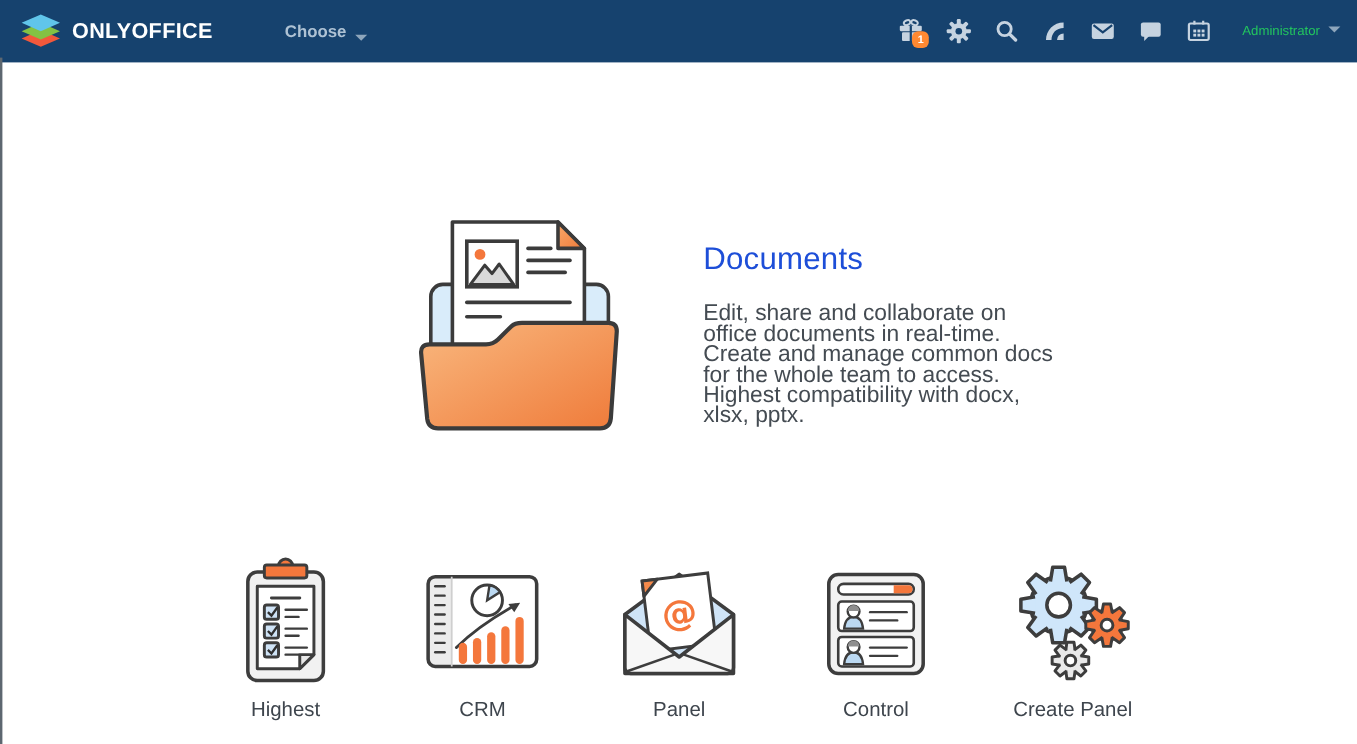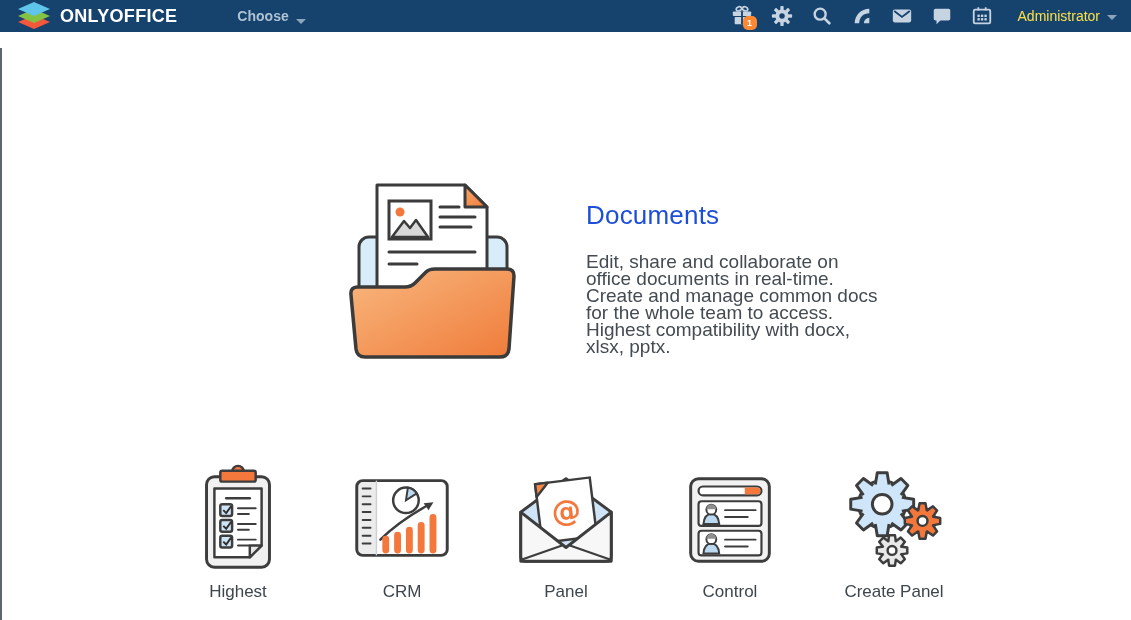--- a/index.html
+++ b/index.html
@@ -3,21 +3,21 @@
 <meta charset="utf-8">
 <style>
   * { box-sizing: border-box; }
   html,body { margin:0; padding:0; }
   body {
     width:1131px; height:620px; overflow:hidden; position:relative;
     background:#ffffff; font-family:"Liberation Sans", sans-serif;
   }
   
   .topbar {
-    position:absolute; top:0; left:0; width:1131px; height:32px;
+    position:absolute; top:0; left:0; width:1131px; height:52px;
     background:#16426e; display:flex; align-items:center;
   }
   .brand { display:flex; align-items:center; padding-left:16px; cursor:pointer; }
   .brand-logo { width:36px; height:30px; margin-right:8px; }
   .brand-name { color:#ffffff; font-size:18px; font-weight:800; letter-spacing:.3px; }
   .choose {
     margin-left:60px; color:#aec2d4; font-size:14px; font-weight:700;
     display:flex; align-items:flex-end; cursor:pointer;
   }
   .caret {
@@ -28,21 +28,21 @@
   .tb-btn {
     width:40px; height:48px; display:flex; align-items:center; justify-content:center;
     position:relative; cursor:pointer;
   }
   .tb-badge {
     position:absolute; left:21px; top:24px; min-width:14px; height:14px; padding:0 3px;
     background:#ff8932; border-radius:5px; color:#fff; font-size:9px; font-weight:700;
     display:flex; align-items:center; justify-content:center;
   }
   .user {
-    display:flex; align-items:center; color:#fde047; font-size:14px;
+    display:flex; color:#22c55e; font-size:11px;
     margin-left:16px; cursor:pointer;
   }
   .user .caret { border-top-color:#8ea6bc; }
   
   .edge { position:absolute; left:0; top:48px; width:2px; height:572px; background:#5d6770; }
   
   .hero-illustration { position:absolute; left:337px; top:175px; width:200px; height:190px; cursor:pointer; }
   .hero-text { position:absolute; left:586px; top:200px; width:300px; }
   .hero-title {
     font-size:26px; font-weight:400; color:#1d4ed8; margin:0 0 22px 0; cursor:pointer;

